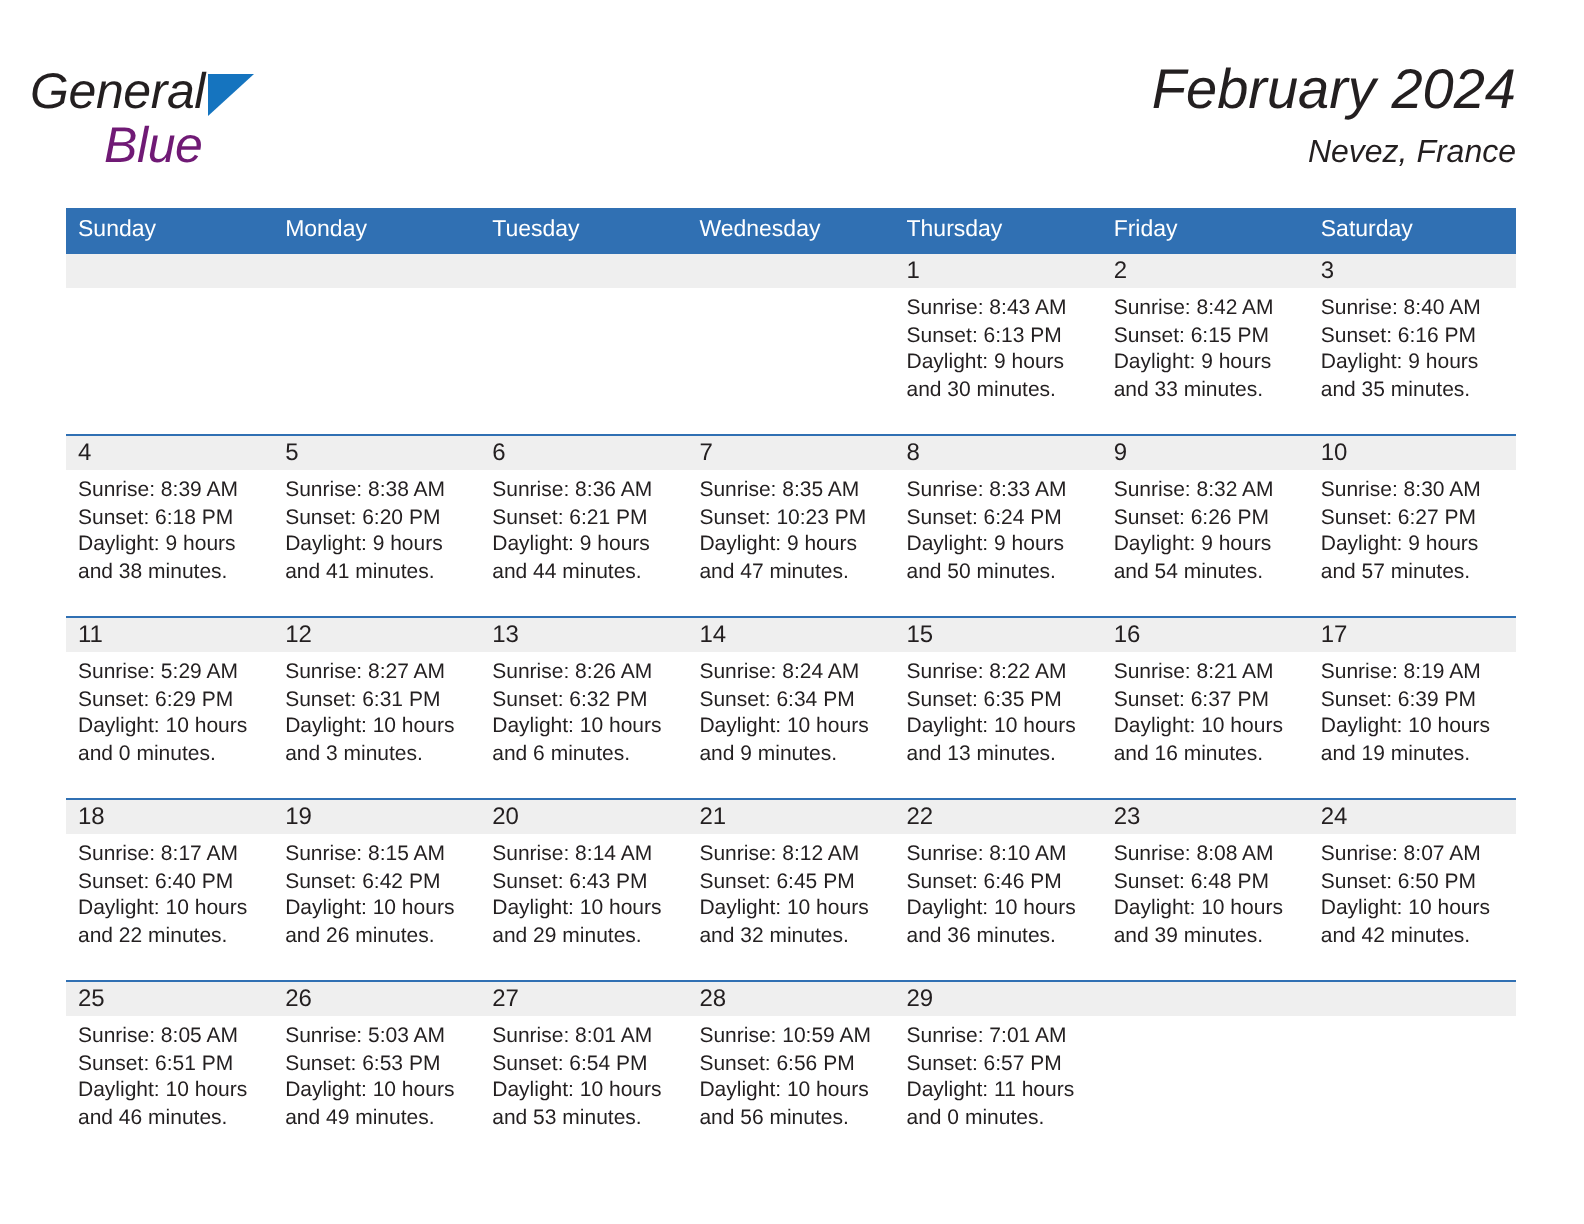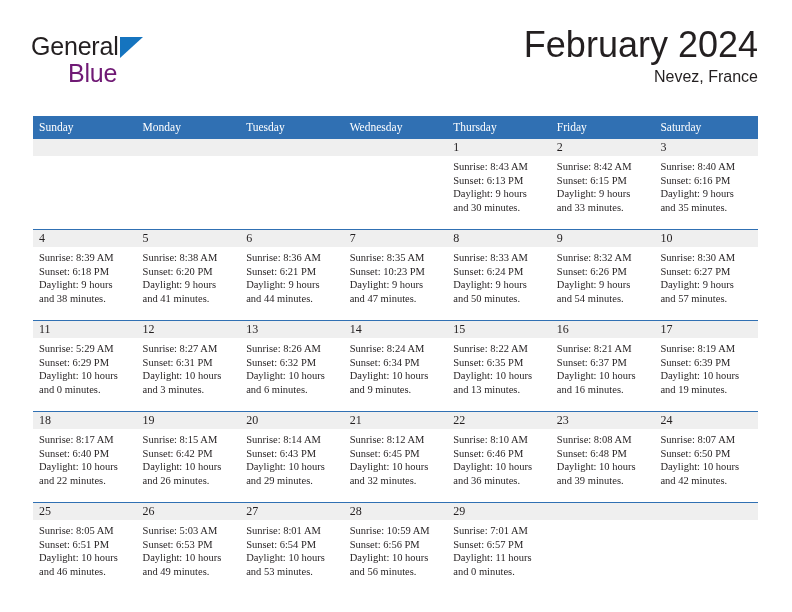--- a/index.html
+++ b/index.html
@@ -18,24 +18,25 @@
   .page {
     position: relative;
     width: 792px;
     height: 612px;
     box-sizing: border-box;
   }
 
   
   .header {
     position: absolute;
-    left: 31px;
+    left: 15px;
     top: 28px;
     right: 34px;
     height: 72px;
+    font-style: italic;
   }
   .brand {
     position: absolute;
     left: 0;
     top: 6px;
     width: 230px;
     height: 60px;
     line-height: 1;
   }
   .brand-row1 {
@@ -65,43 +66,42 @@
     margin-top: 1px;
     letter-spacing: -0.2px;
   }
   .title-block {
     position: absolute;
     right: 0;
     top: 0;
     text-align: right;
   }
   .cal-title {
-    font-size: 36px;
+    font-size: 28px;
     color: #231f20;
     line-height: 34px;
     white-space: nowrap;
     margin-left: 46px;
   }
   .cal-subtitle {
     font-size: 16px;
     color: #231f20;
     line-height: 20px;
     margin-top: 5px;
     white-space: nowrap;
   }
 
   
   .calendar {
     position: absolute;
     left: 33px;
-    top: 116px;
+    top: 104px;
     width: 725px;
     border-collapse: collapse;
     table-layout: fixed;
-    font-family: Liberation Serif, serif;
   }
   .calendar th {
     background: #3070b3;
     color: #ffffff;
     font-size: 11.5px;
     font-weight: normal;
     text-align: left;
     padding: 5px 0 5px 6px;
     height: 9px;
     line-height: 13px;

